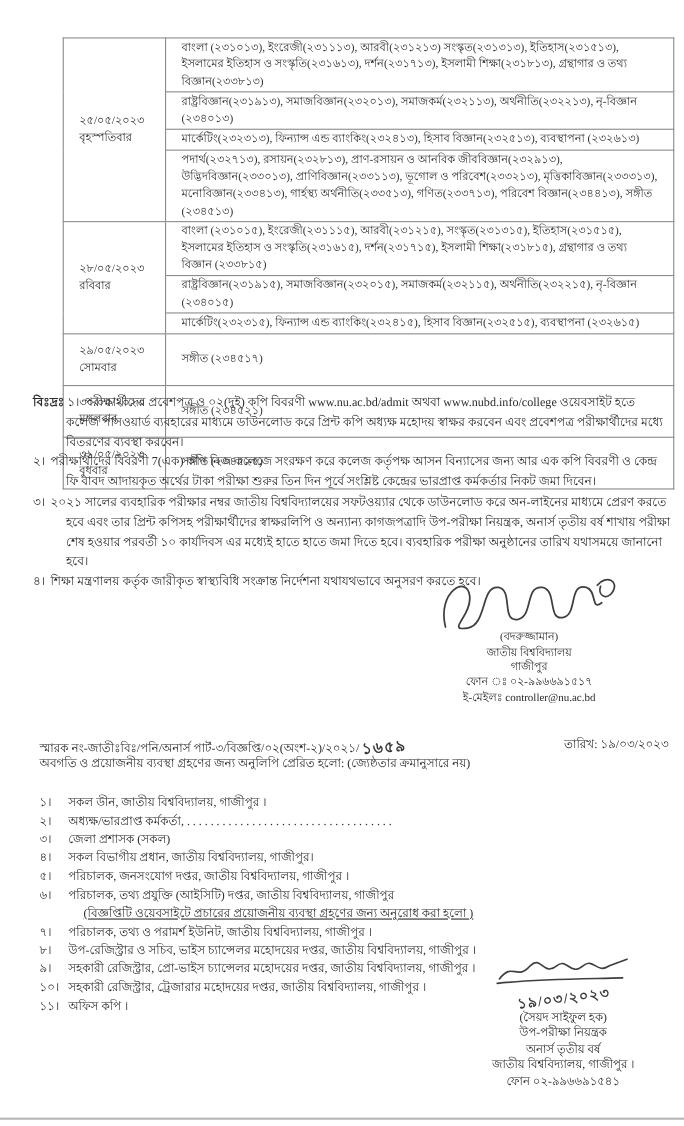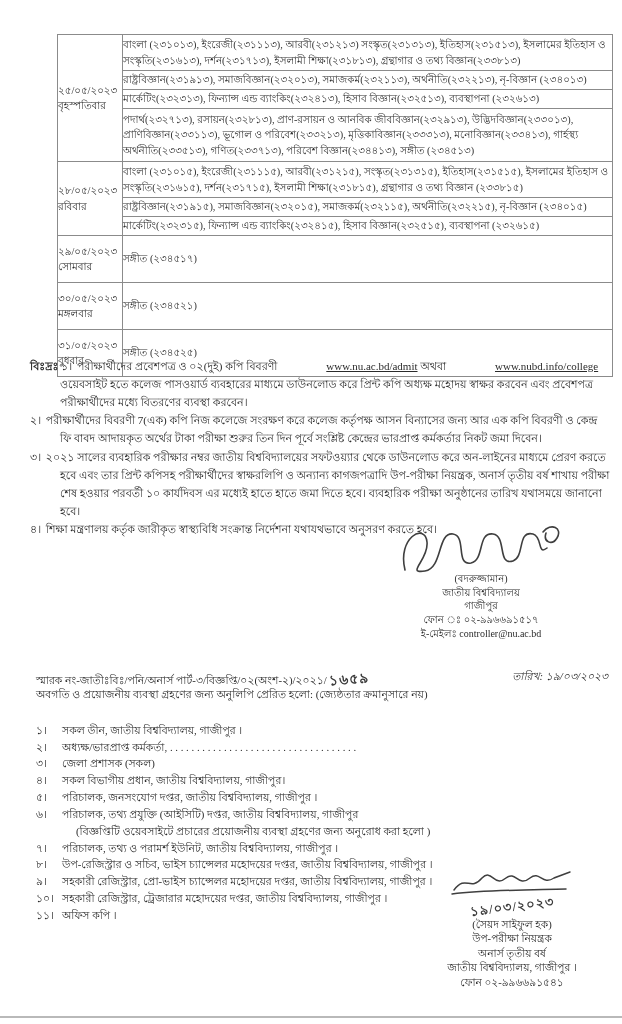--- a/index.html
+++ b/index.html
@@ -18,72 +18,72 @@
   
   table.schedule{
     position:absolute;top:34px;left:57px;
     width:556px;border-collapse:collapse;
     table-layout:fixed;
   }
   table.schedule td{
     border:1px solid #8b8b8b;
     vertical-align:middle;
     font-size:10.3px;line-height:1.5;
-    padding:1px 0;
+    padding:1px 14px;
   }
   td.date-cell{
     width:64px;text-align:left;
     font-size:9.6px;line-height:1.45;padding:1px 2px;
   }
   td.subjects-cell{color:#303030;}
   tr.single td{height:44px;}
   tr.h2 td.subjects-cell{height:33px;}
   tr.h1 td.subjects-cell{height:16px;}
   tr.h3 td.subjects-cell{height:50px;}
 
   
   .notes{
     position:absolute;top:358px;left:30px;width:580px;
     font-size:11px;line-height:1.62;
   }
   .note{padding-left:30px;text-indent:-30px;margin:0 0 1px 0;}
   .note .note-label{font-weight:bold;}
   .note .note-num{padding-right:2px;}
-  .url{text-decoration:underline;font-family:"Liberation Serif",serif;margin-left:46px;}
+  .url{font-family:"Liberation Serif",serif;}
 
   
   .sig1{
     position:absolute;top:520px;left:366px;width:230px;
     text-align:center;font-size:10px;line-height:1.38;
   }
   .sig1 .scribble{margin-bottom:-14px;}
   .sig1 .sig-line{white-space:nowrap;}
 
   
   .memo-row{
     position:absolute;top:668px;left:36px;width:578px;
     display:flex;justify-content:space-between;
     font-size:10.8px;
   }
   .memo-ref{white-space:nowrap;}
   .handwritten-number{
     display:inline-block;font-weight:bold;font-size:14px;
     transform:rotate(-4deg);letter-spacing:1px;color:#3a3a3a;
   }
-  .memo-date{padding-right:6px;white-space:nowrap;font-style:italic;}
+  .memo-date{padding-right:6px;white-space:nowrap;}
 
   
   .cc{
     position:absolute;top:686px;left:36px;width:566px;
     font-size:10.8px;line-height:1.56;
   }
   .cc-intro{margin-bottom:19px;}
   .cc-item{display:flex;}
   .cc-num{min-width:26px;}
-  .cc-sub{padding-left:40px;}
+  .cc-sub{padding-left:40px;text-decoration:underline;}
 
   
   .sig2{
     position:absolute;top:868px;left:414px;width:196px;
     text-align:center;font-size:10.6px;line-height:1.36;
   }
   .sig2 .scribble{margin-bottom:-4px;}
   .handwritten-date{
     display:inline-block;transform:rotate(-7deg);
     font-size:13px;font-weight:bold;color:#3a3a3a;letter-spacing:1px;

